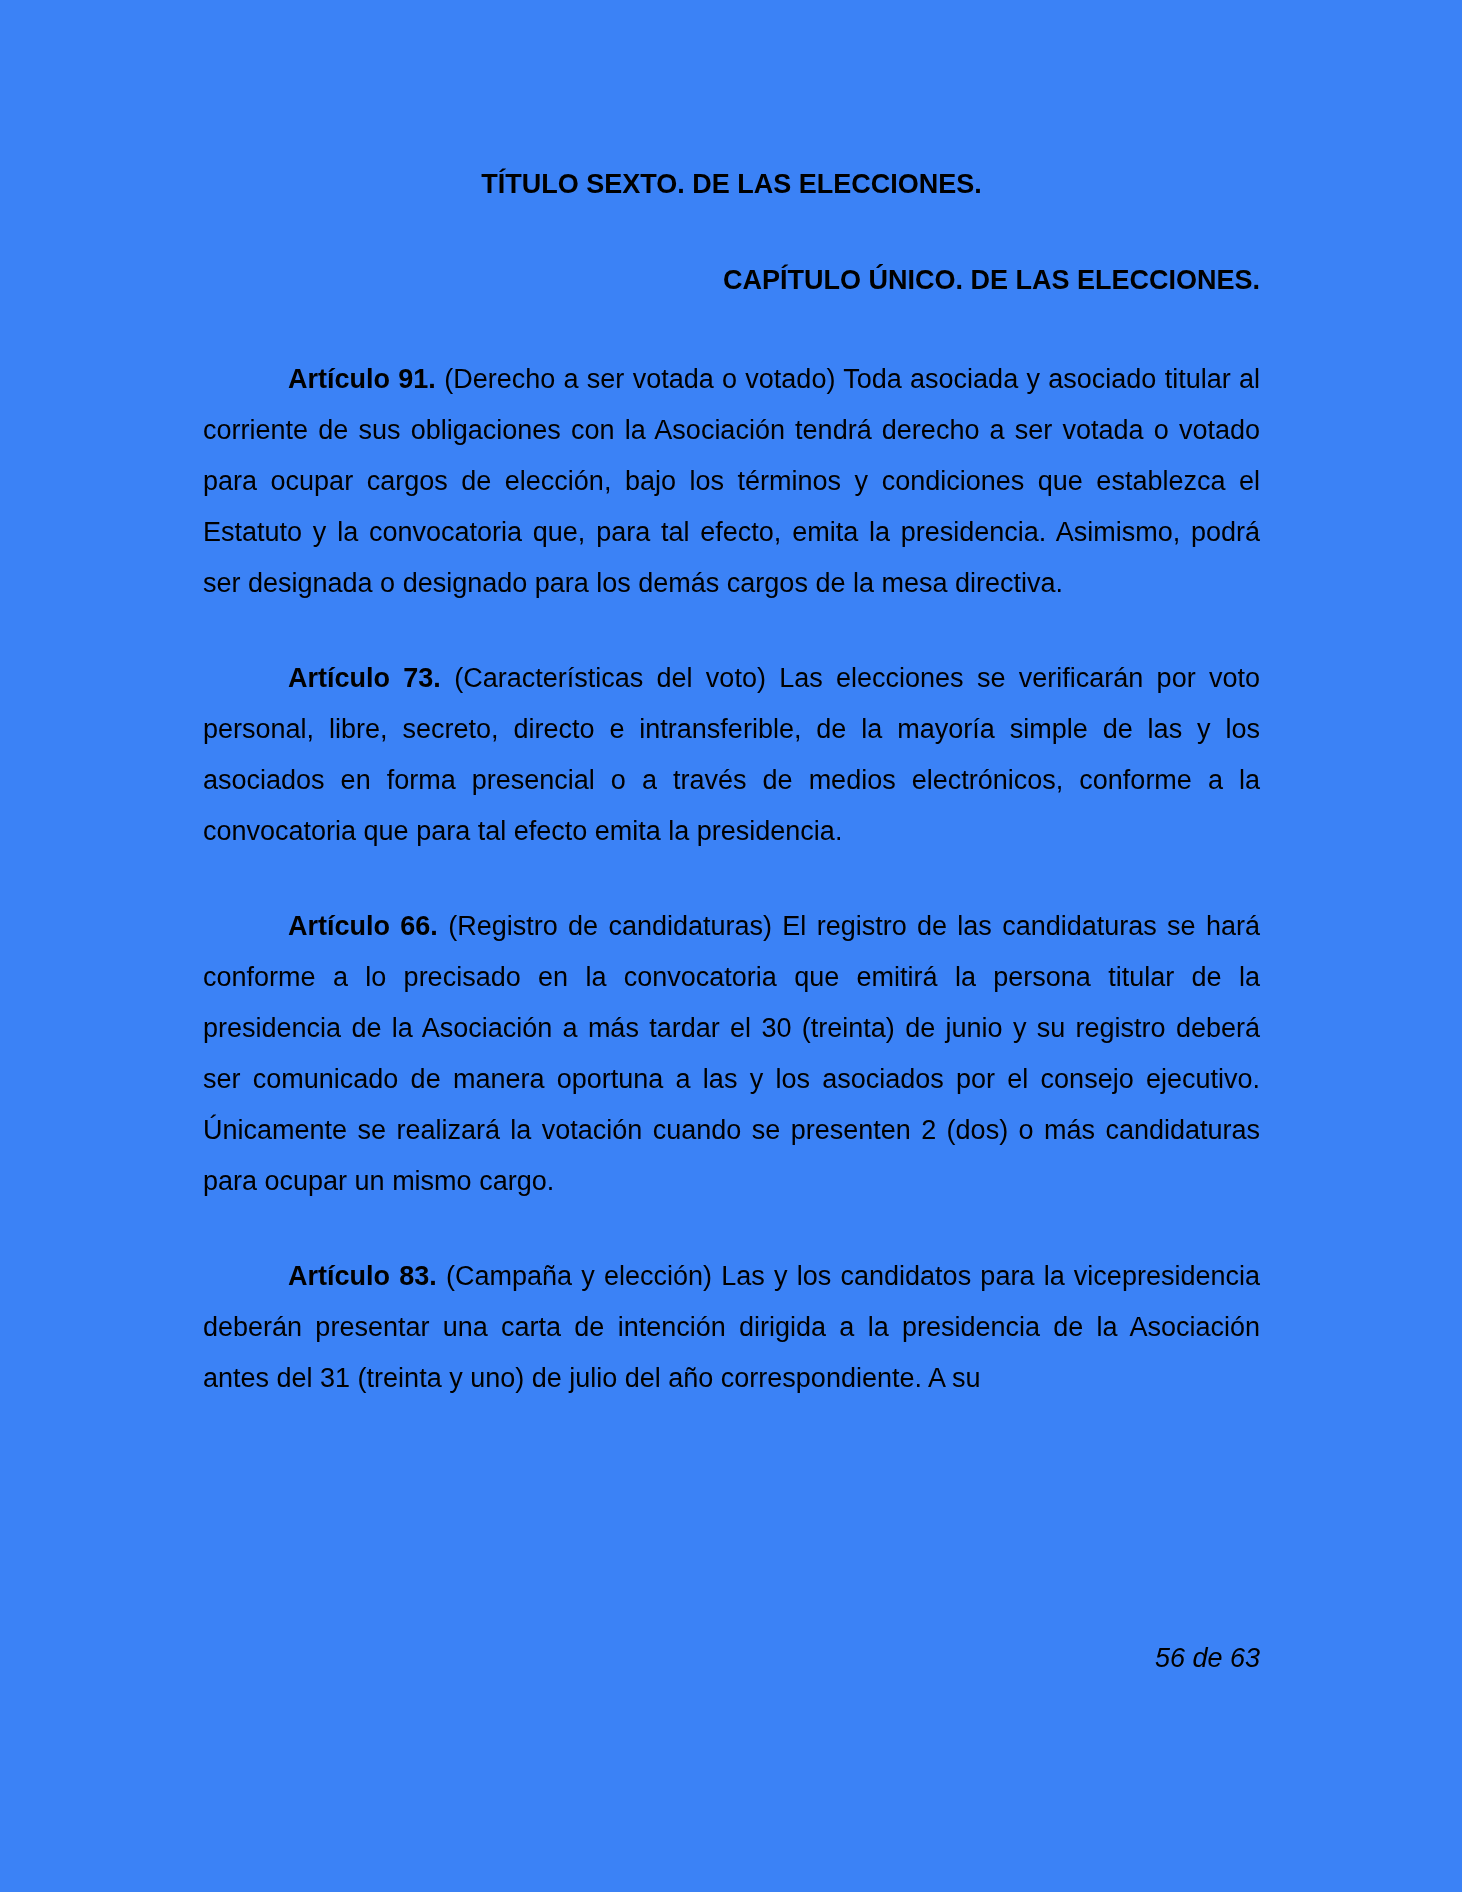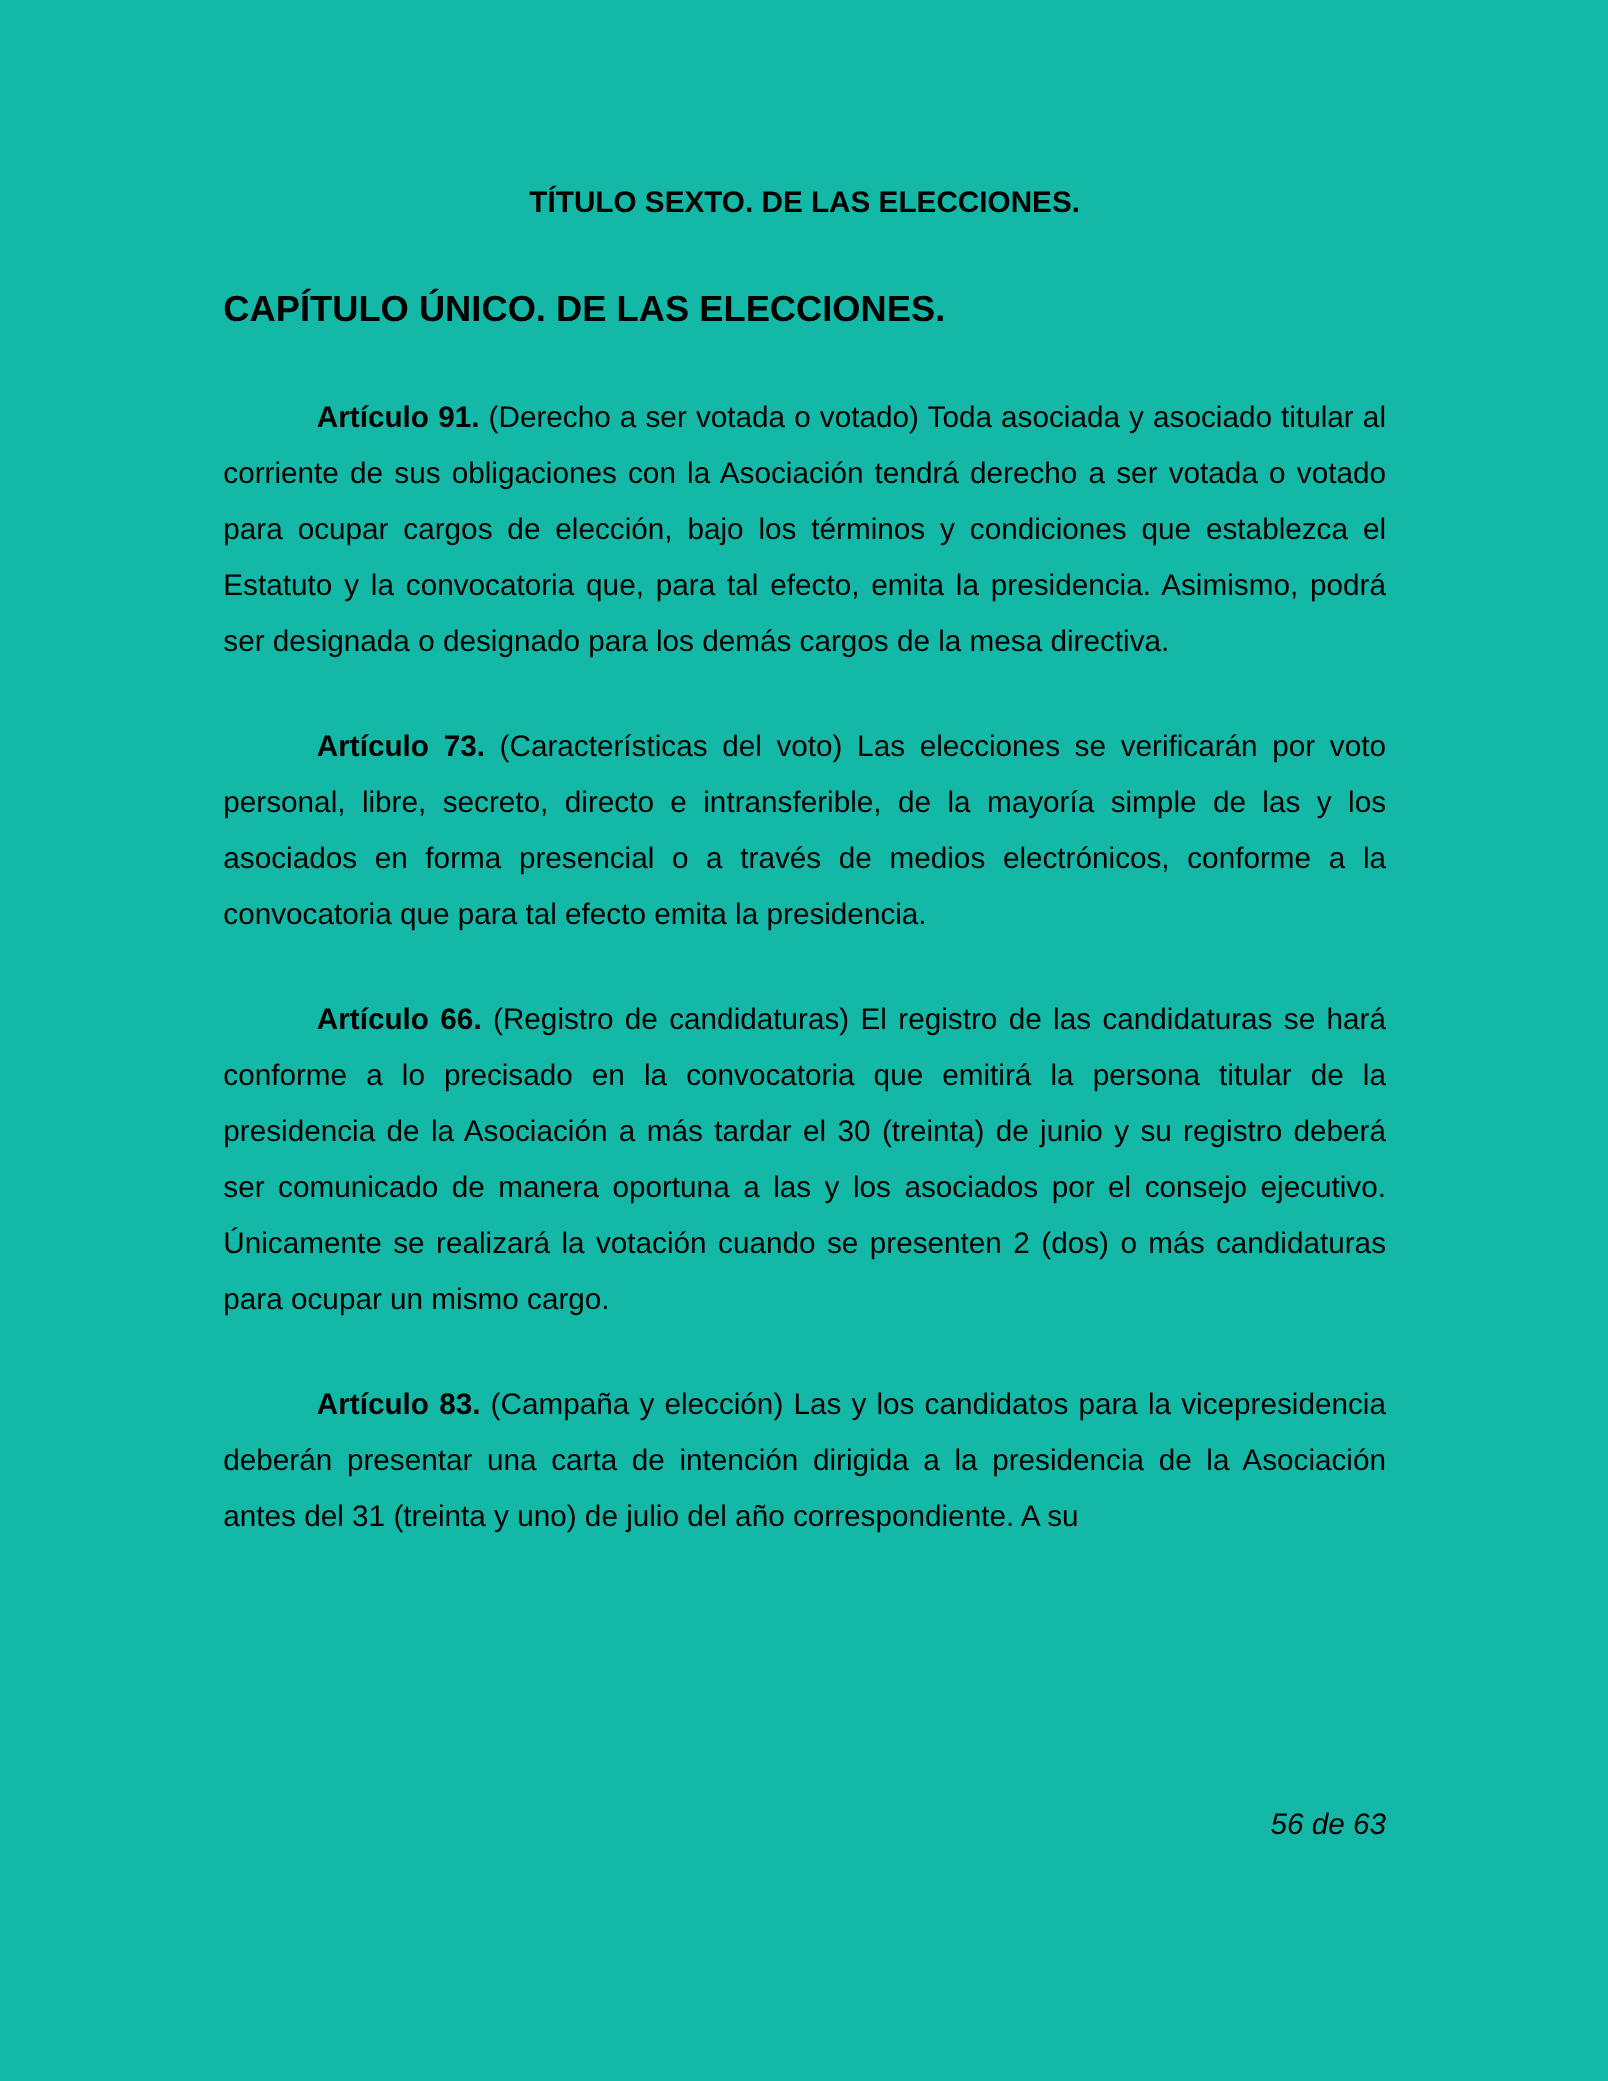--- a/index.html
+++ b/index.html
@@ -6,40 +6,40 @@
   html, body { margin: 0; padding: 0; }
   body {
     width: 1462px;
     height: 1892px;
     background: #ffffff;
   }
   .page {
     position: relative;
     width: 1462px;
     height: 1892px;
-    background: #14b8a6;
+    background: #3b82f6;
     color: #000000;
     font-family: "Liberation Sans", "DejaVu Sans", sans-serif;
     font-size: 27px;
     overflow: hidden;
   }
   .content {
     padding: 159px 202px 0 203px;
   }
   .doc-title {
     font-size: 27px;
     font-weight: bold;
     text-align: center;
     line-height: 51px;
     margin: 0 0 45px 0;
   }
   .chapter-heading {
-    font-size: 33px;
+    font-size: 27px;
     font-weight: bold;
-    text-align: left;
+    text-align: right;
     line-height: 51px;
     margin: 0 0 48px 0;
   }
   p.article {
     margin: 0 0 44px 0;
     text-align: justify;
     text-indent: 85px;
     line-height: 51px;
   }
   p.article .article-label {

